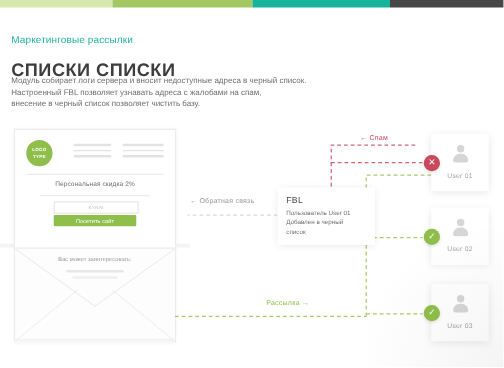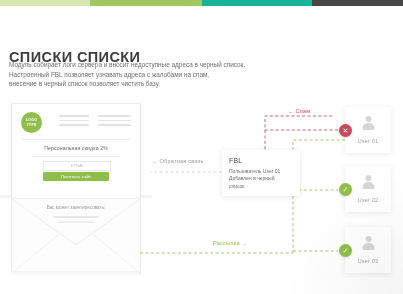--- a/index.html
+++ b/index.html
@@ -131,20 +131,21 @@
 
 <div class="page">
 
   <div class="topbar">
     <i class="tb1"></i>
     <i class="tb2"></i>
     <i class="tb3"></i>
     <i class="tb4"></i>
   </div>
 
+  <div class="eyebrow">Маркетинговые рассылки</div>
   <h1 class="title">СПИСКИ СПИСКИ</h1>
   <div class="para">
     <span>Модуль собирает логи сервера и вносит недоступные адреса в черный список.</span>
     <span>Настроенный FBL позволяет узнавать адреса с жалобами на спам,</span>
     <span>внесение в черный список позволяет чистить базу.</span>
   </div>
 
   <div class="mail-wrap">
     <div class="mail-band"></div>
 

